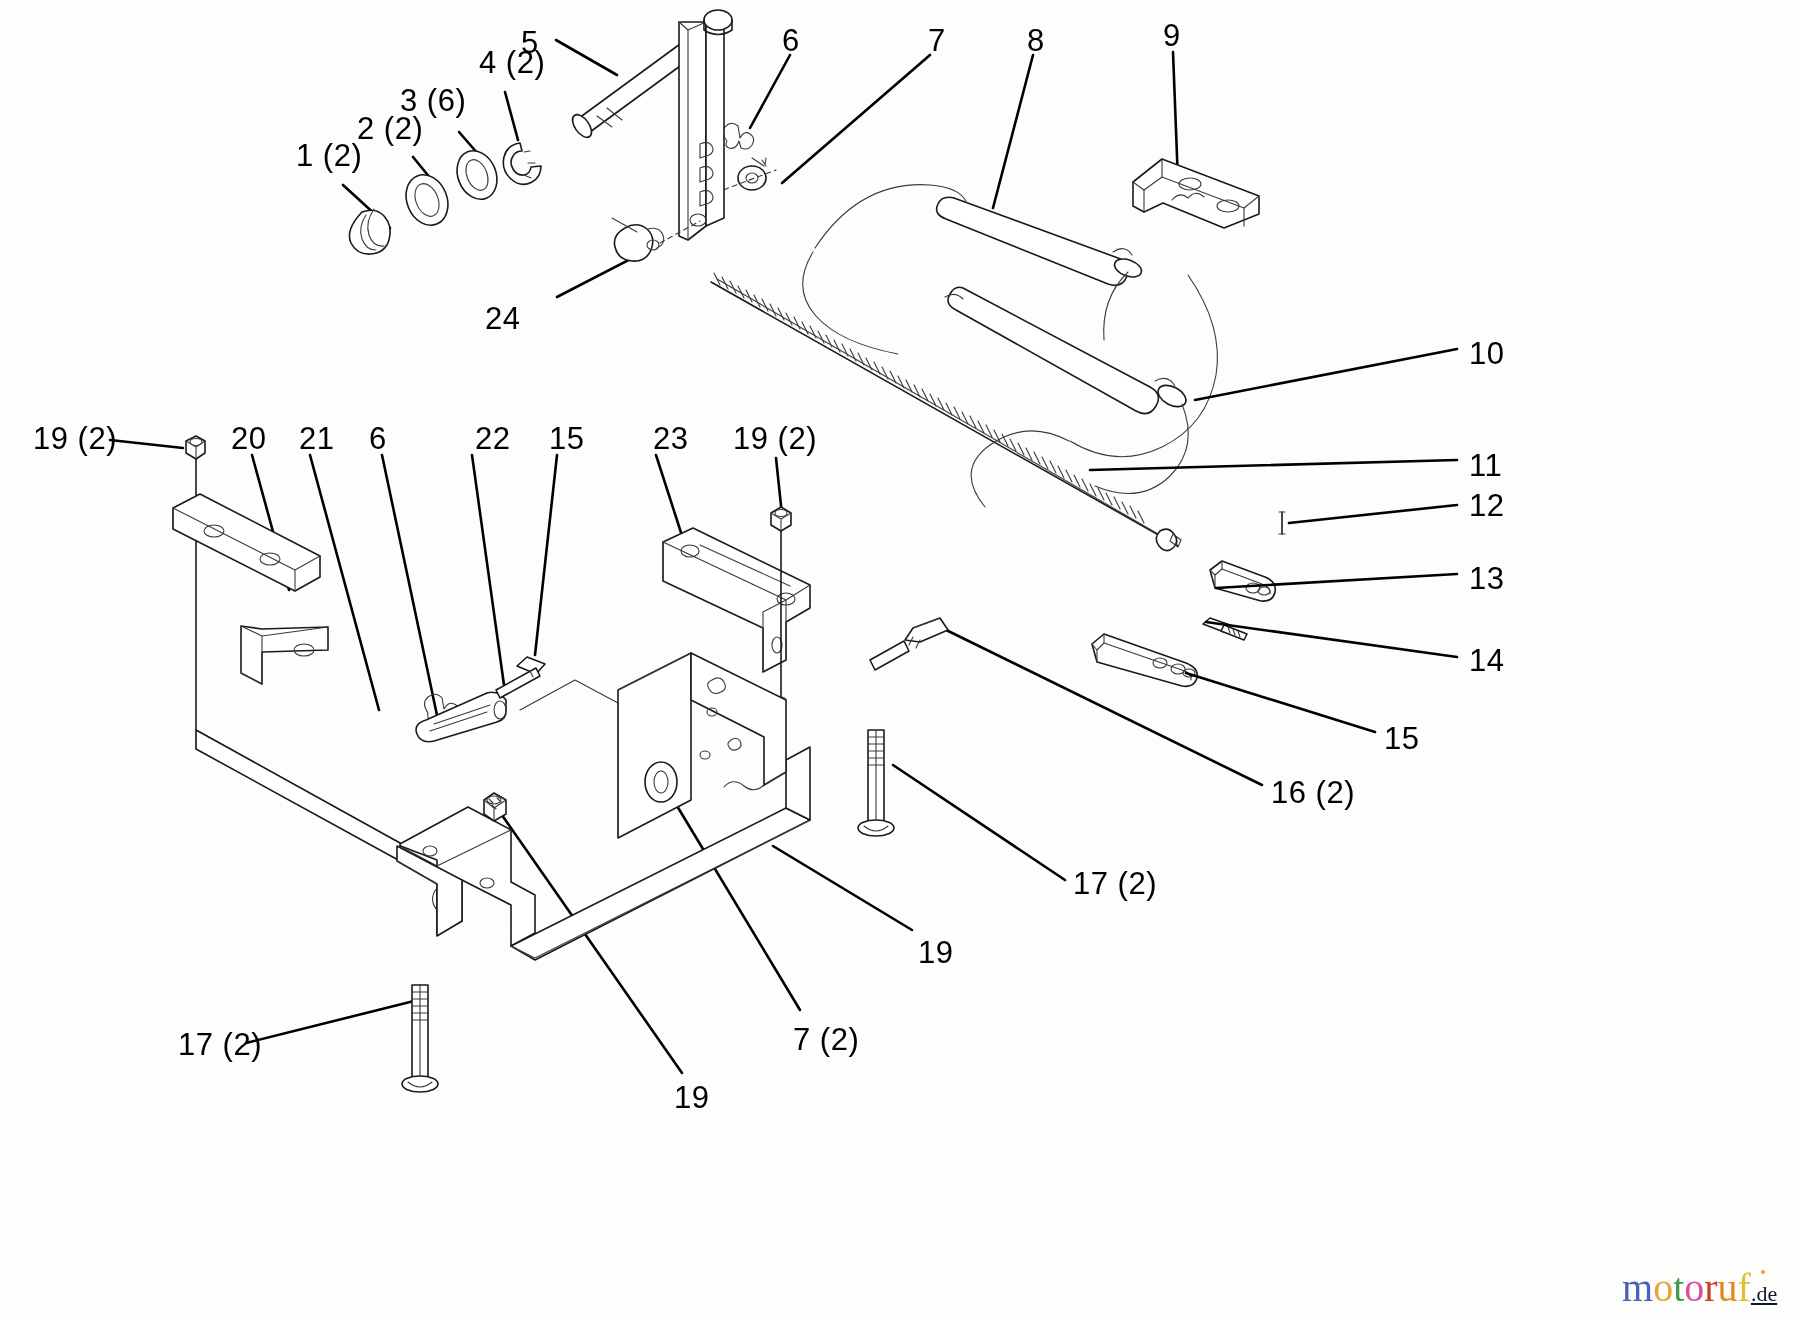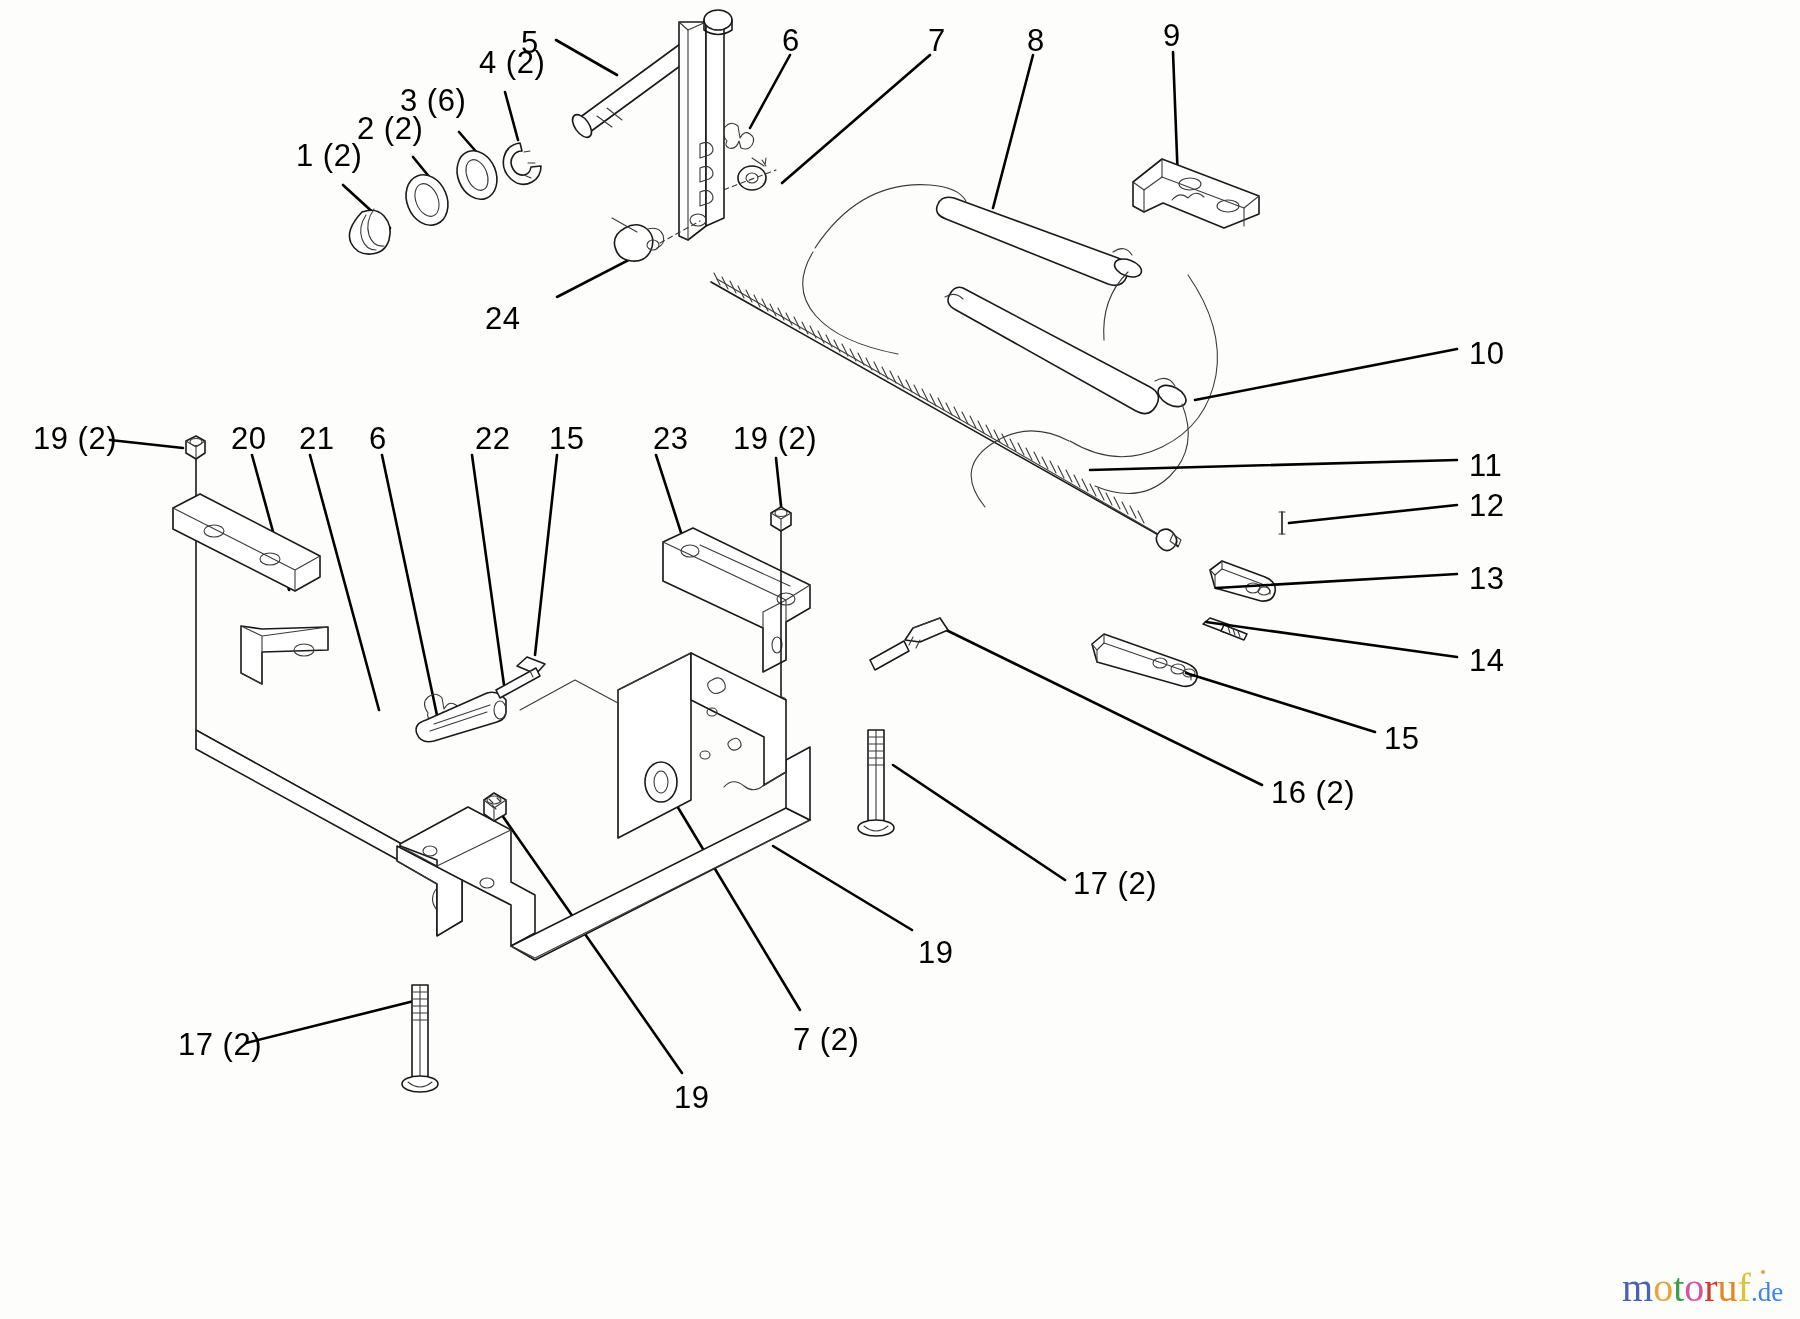--- a/index.html
+++ b/index.html
@@ -35,22 +35,23 @@
     left: 1622px;
     top: 1268px;
     font-family: "Liberation Serif", serif;
     font-size: 40px;
     line-height: 1;
     white-space: nowrap;
     user-select: none;
   }
   #watermark span { display: inline; }
   #watermark .suffix {
-    font-size: 27px;
-    color: #3b82f6;
+    font-size: 22px;
+    color: #0f172a;
+    text-decoration: underline;
   }
   #watermark .dot-accent {
     position: absolute;
     left: 139px;
     top: 2px;
     width: 4px;
     height: 4px;
     border-radius: 50%;
     background: #e8a33d;
   }

